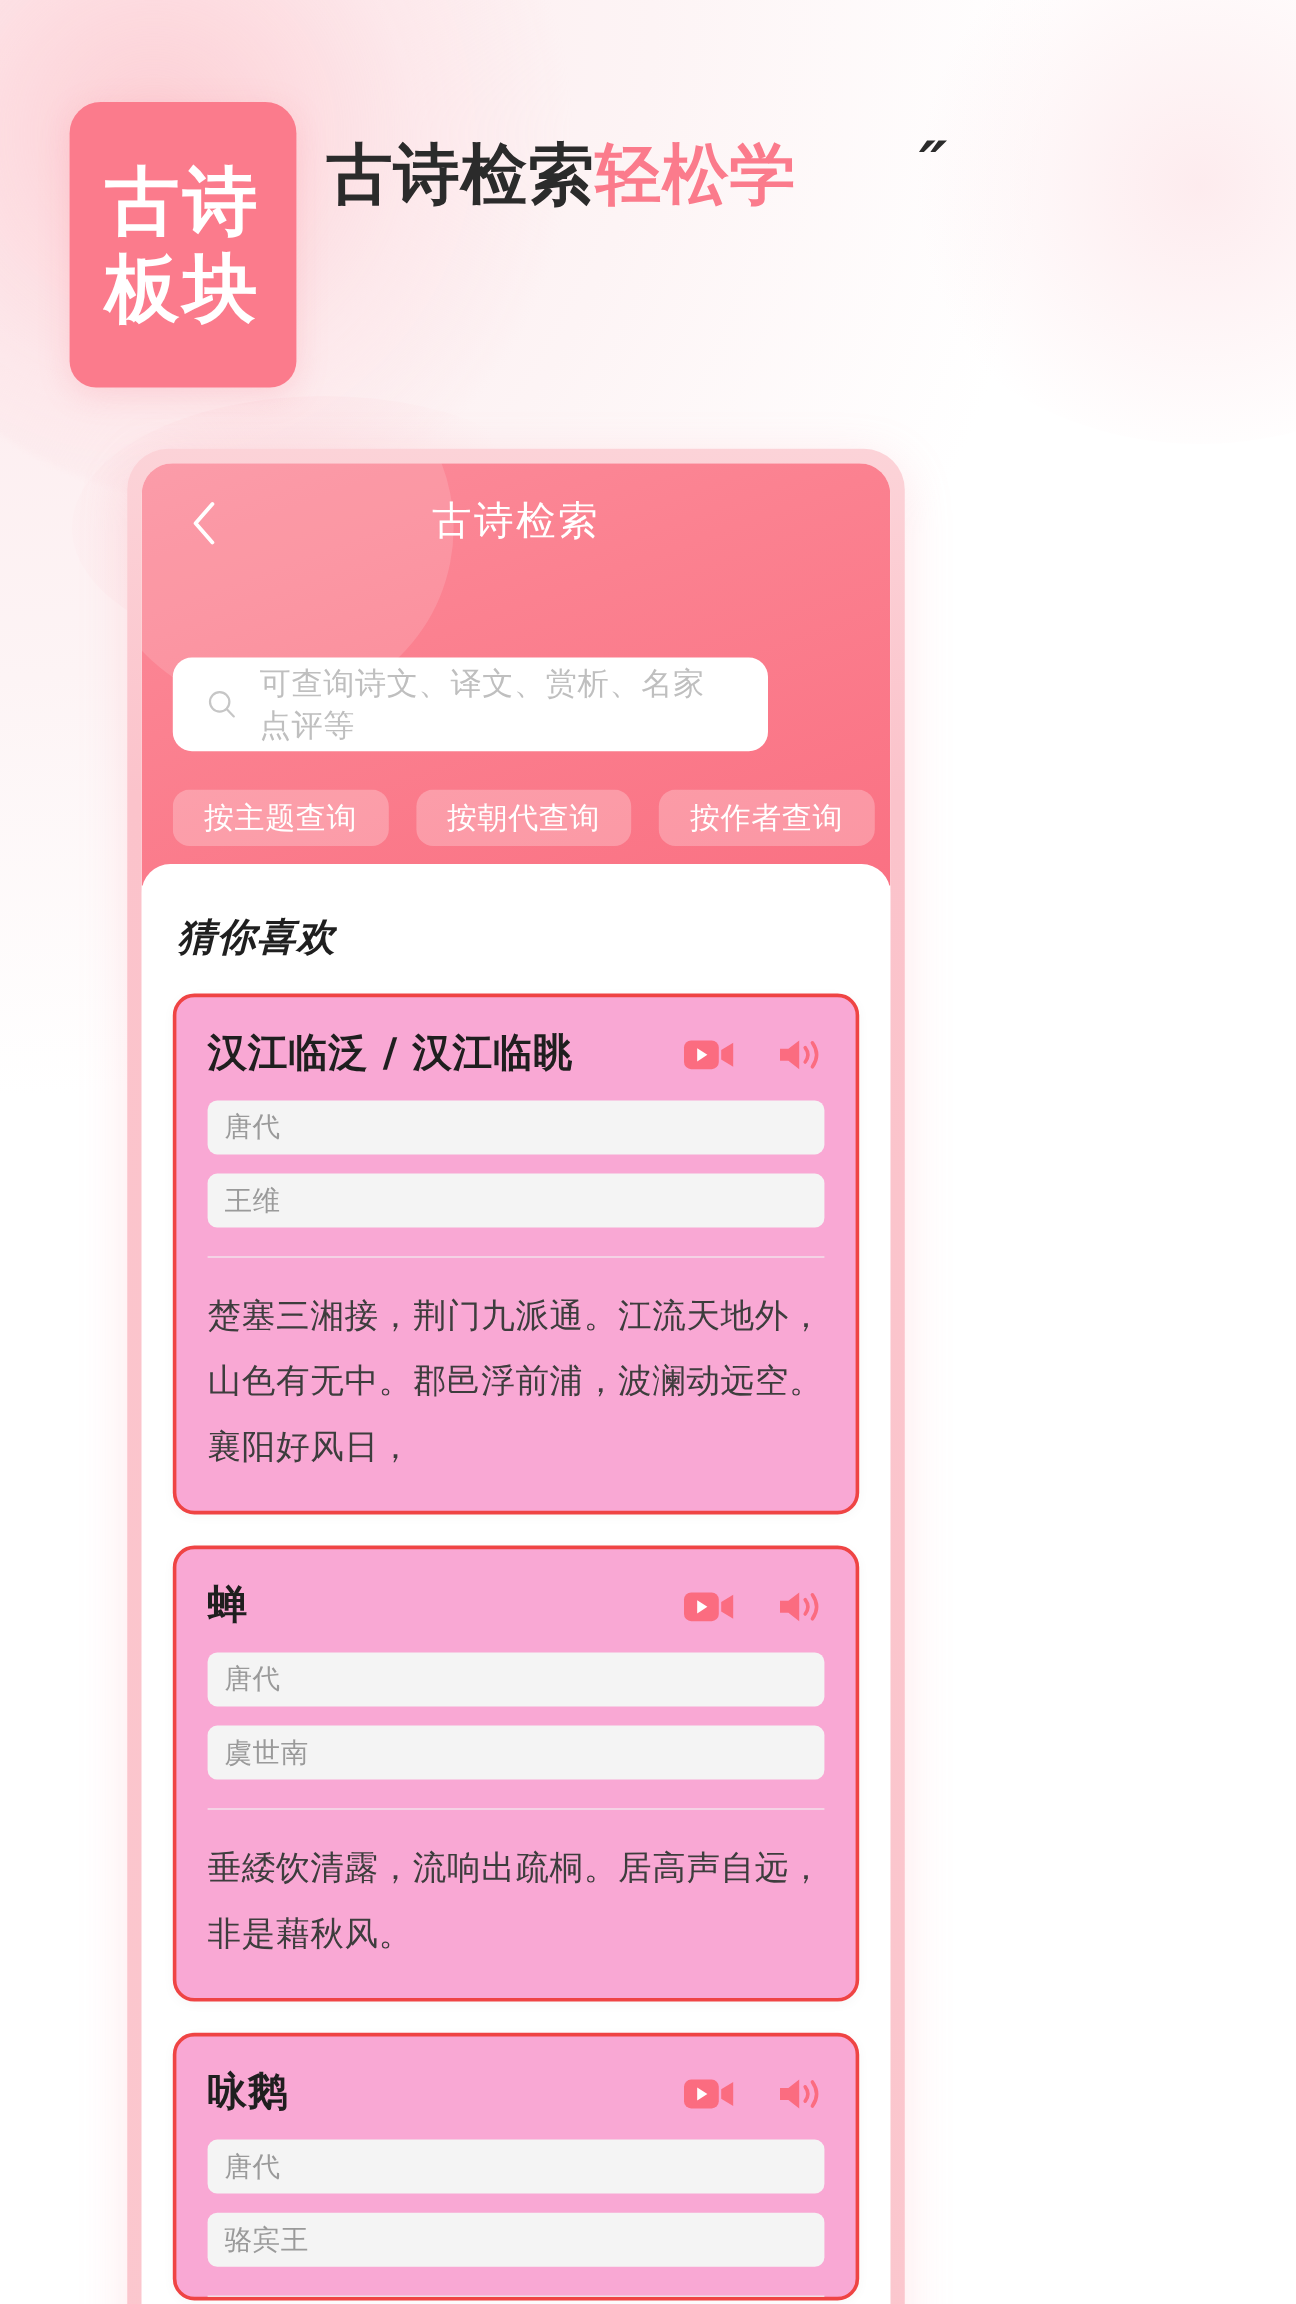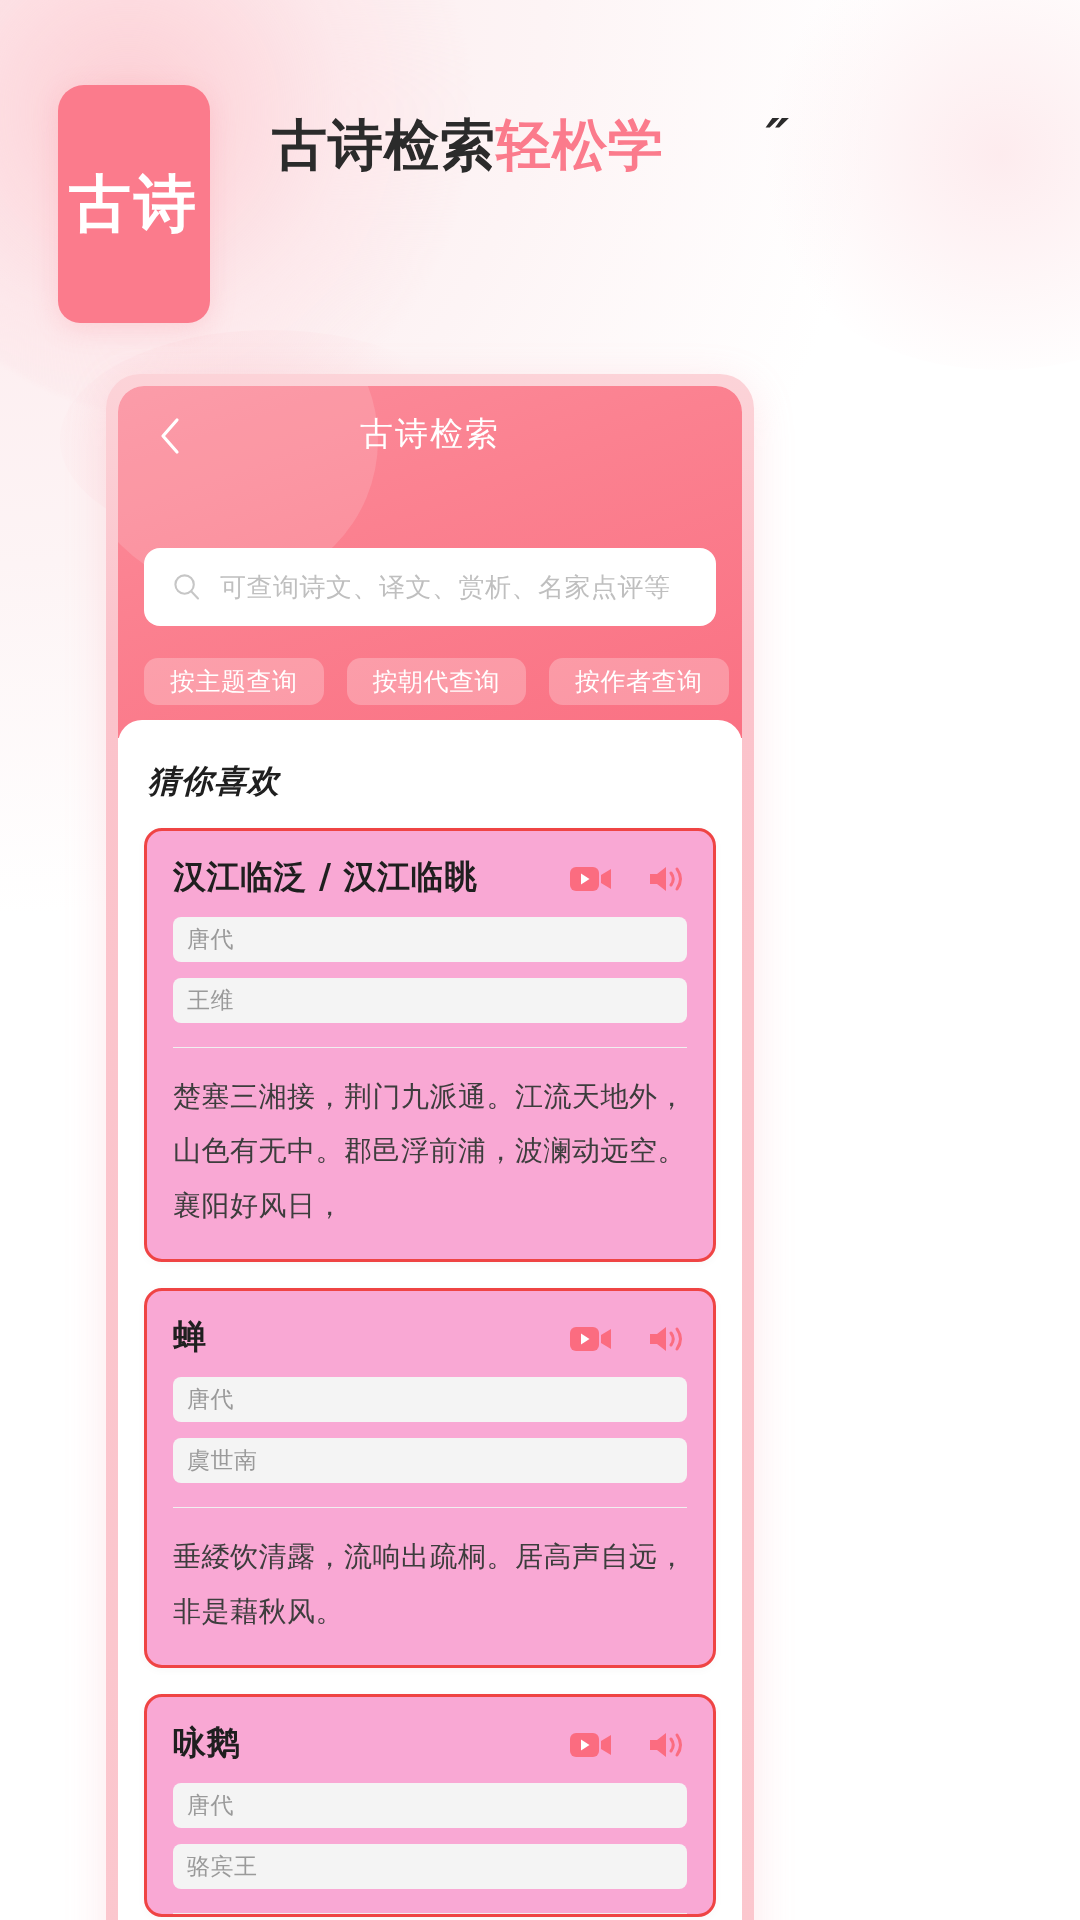--- a/index.html
+++ b/index.html
@@ -35,21 +35,21 @@
     position:absolute; left:60px; top:330px; width:420px; height:220px;
     background:radial-gradient(circle at 40% 50%, rgba(252,214,220,.55) 0%, rgba(255,255,255,0) 72%);
     border-radius:50%;
   }
 
   
   #header { position:absolute; left:0; top:0; width:1080px; height:330px; }
 
   .badge {
     position:absolute; left:58px; top:85px;
-    width:152px; height:238px;
+    width:189px; height:238px;
     background:#fb7b8c;
     border-radius:26px 26px 22px 22px;
     display:flex; flex-direction:column;
     align-items:center; justify-content:center;
     gap:4px;
     box-shadow:0 6px 26px rgba(251,123,140,.22);
   }
   .badge::after{
     content:"";
     position:absolute; left:50%; bottom:-20px; transform:translateX(-50%);
@@ -131,21 +131,21 @@
   }
   .back-btn svg { display:block; }
   .nav-title {
     width:100%; text-align:center;
     color:#ffffff; font-size:33px; font-weight:500; letter-spacing:2px;
     font-family:"DejaVu Sans","Liberation Sans",sans-serif;
   }
 
   .search-box {
     position:absolute; left:26px; top:162px;
-    width:572px; height:78px;
+    width:496px; height:78px;
     background:#ffffff;
     border-radius:16px;
     display:flex; align-items:center;
     padding:0 28px;
     gap:18px;
   }
   .search-ph {
     color:#bfbfbf; font-size:26px; letter-spacing:.5px;
     font-family:"DejaVu Sans","Liberation Sans",sans-serif;
   }
@@ -222,20 +222,21 @@
 
 <div id="page">
   <div class="blob-a"></div>
   <div class="blob-b"></div>
   <div class="blob-c"></div>
 
   <div id="header">
 
     <div class="badge">
       <div class="badge-line">古诗</div>
+      <div class="badge-line">板块</div>
     </div>
 
     <div class="headline">
       <span class="dark">古诗检索</span><span class="pink">轻松学</span>
     </div>
     <div class="quote-mark">″</div>
 
   </div>
 
   <div id="phone-outer">

